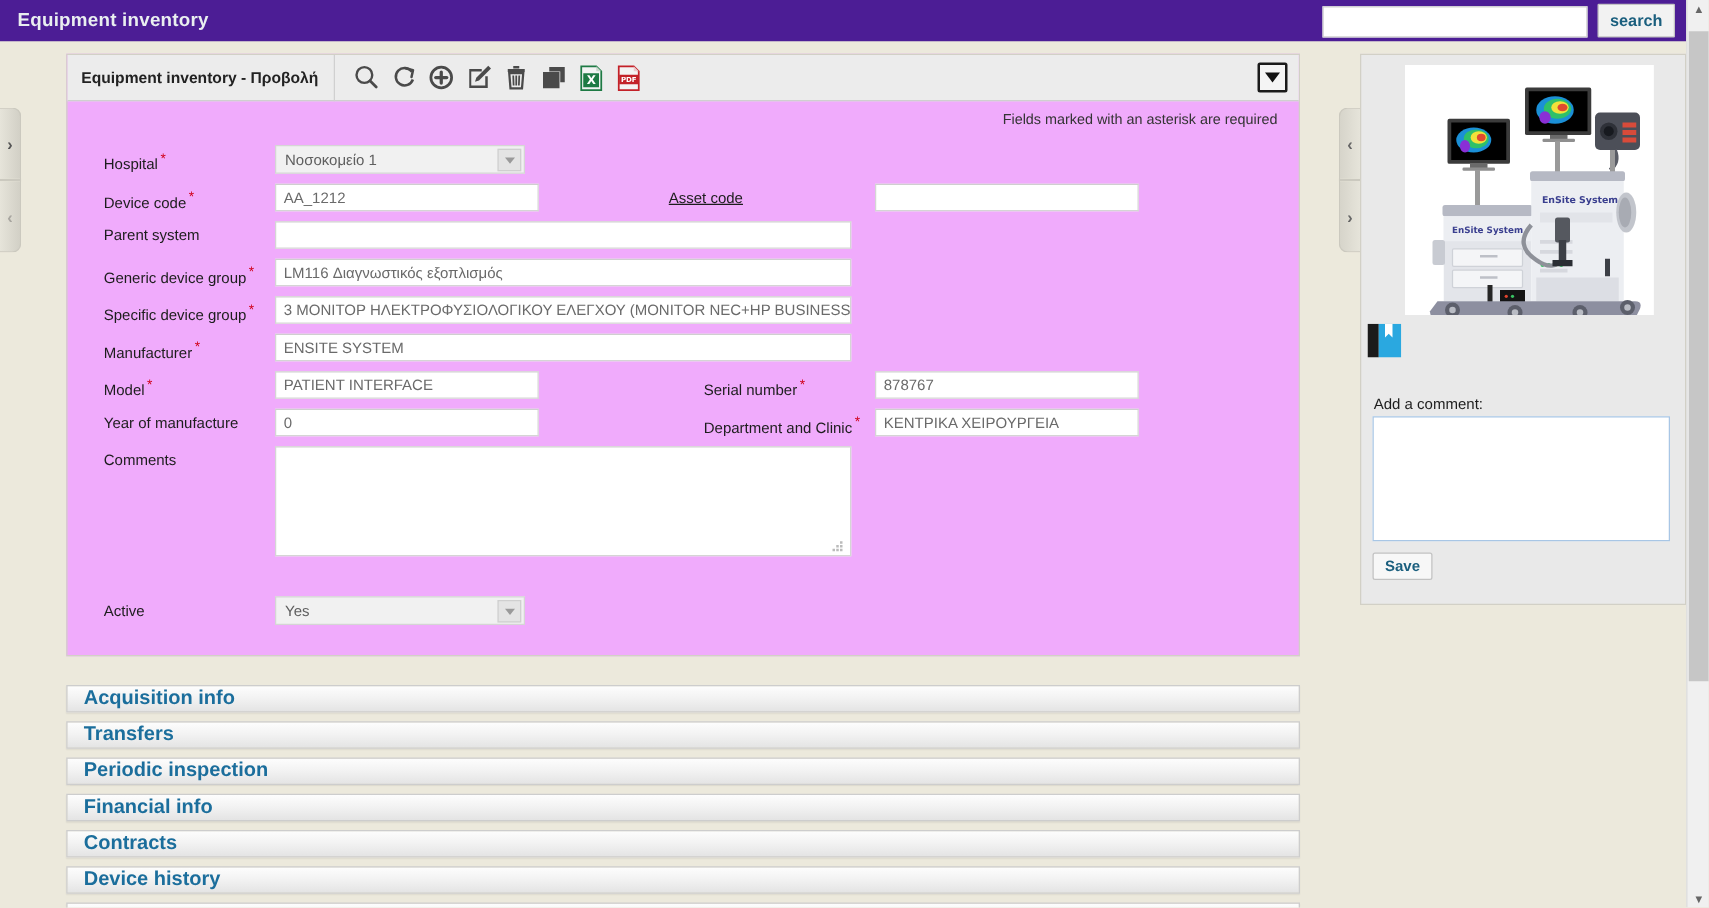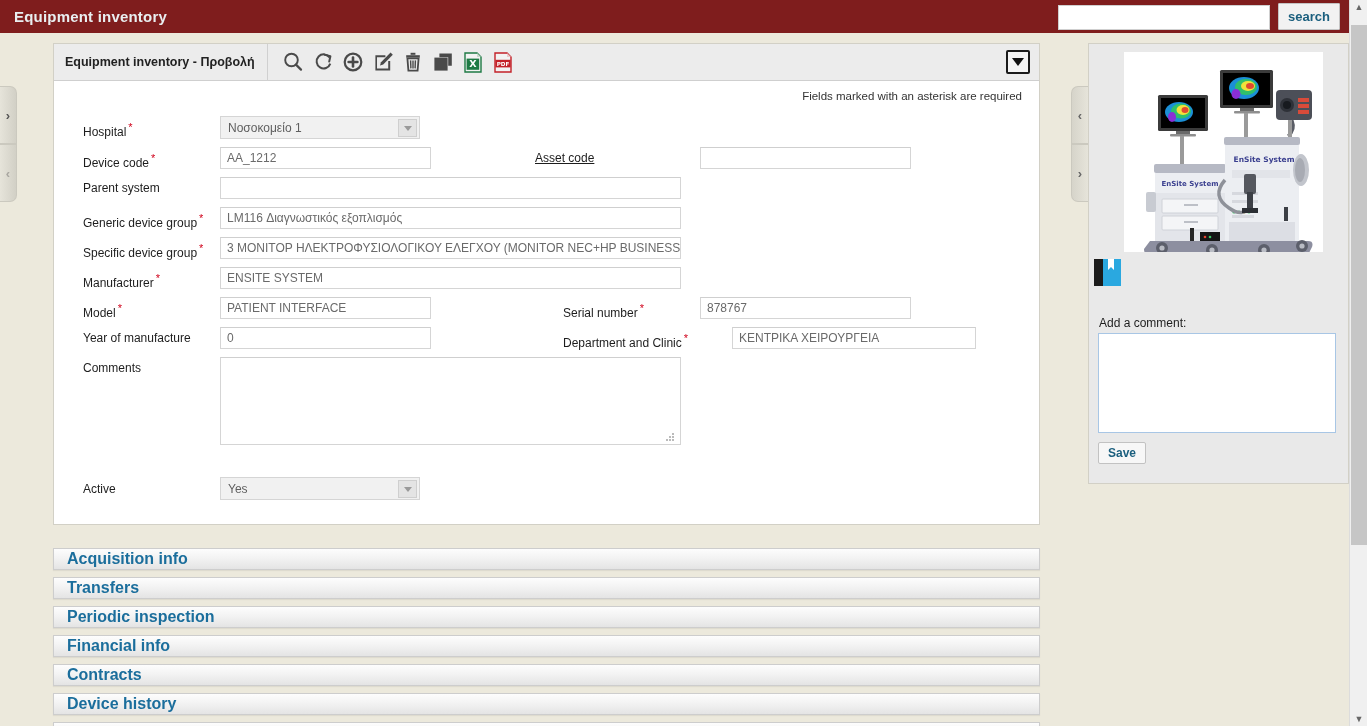--- a/index.html
+++ b/index.html
@@ -8,21 +8,21 @@
     width: 1367px; height: 726px;
     overflow: hidden;
     font-family: "Liberation Sans", sans-serif;
     background: #ece9dc;
   }
   body { position: relative; }
 
   
   #topbar {
     position: absolute; top: 0; left: 0; width: 1349px; height: 33px;
-    background: #7f1d1d;
+    background: #4c1d95;
     display: flex; align-items: center;
     z-index: 5;
   }
   #topbar-title {
     color: #e9eef0; font-size: 15px; font-weight: bold;
     margin-left: 14px; letter-spacing: .2px;
   }
   #topbar-search-wrap {
     position: absolute; right: 9px; top: 3px;
     display: flex; align-items: flex-end;
@@ -58,21 +58,21 @@
     font-size: 13px; font-weight: bold; cursor: pointer;
     color: #555; line-height: 1;
   }
   #handle-left-1 { left: 0; top: 53px; border-radius: 0 7px 0 0; }
   #handle-left-2 { left: 0; top: 111px; border-radius: 0 0 7px 0; color:#a8a6a0; }
 
   
   #main-card {
     position: absolute; left: 53px; top: 10px;
     width: 987px;
-    background: #ffffff;
+    background: #f0abfc;
     border: 1px solid #d2d0c6;
   }
   #toolbar {
     height: 37px; background: #ececec;
     border-bottom: 1px solid #cfcfcf;
     display: flex; align-items: center;
     position: relative;
   }
   #toolbar-title {
     font-size: 12.5px; font-weight: bold; color: #222;
@@ -387,21 +387,21 @@
         </div>
         <div class="fld" style="left:632px; top:2px; width:211px;">878767</div>
       </div>
 
       <div class="row">
         <div class="flabel" style="left:15px; top:7px;">Year of manufacture</div>
         <div class="fld" style="left:152px; top:2px; width:211px;">0</div>
         <div class="flabel" style="left:495px; top:7px;">
           <span>Department and Clinic</span><span class="ast">*</span>
         </div>
-        <div class="fld" style="left:664px; top:2px; width:244px;">ΚΕΝΤΡΙΚΑ ΧΕΙΡΟΥΡΓΕΙΑ</div>
+        <div class="fld" style="left:632px; top:2px; width:211px;">ΚΕΝΤΡΙΚΑ ΧΕΙΡΟΥΡΓΕΙΑ</div>
       </div>
 
 
       <div class="row tall">
         <div class="flabel" style="left:15px; top:7px;">Comments</div>
         <div class="fld area" style="left:152px; top:2px; width:461px; height:88px;"></div>
         <div class="resizer" style="left:598px; top:78px;">
           <b style="left:6px;top:0;"></b>
             <b style="left:3px;top:3px;"></b>
             <b style="left:6px;top:3px;"></b>

